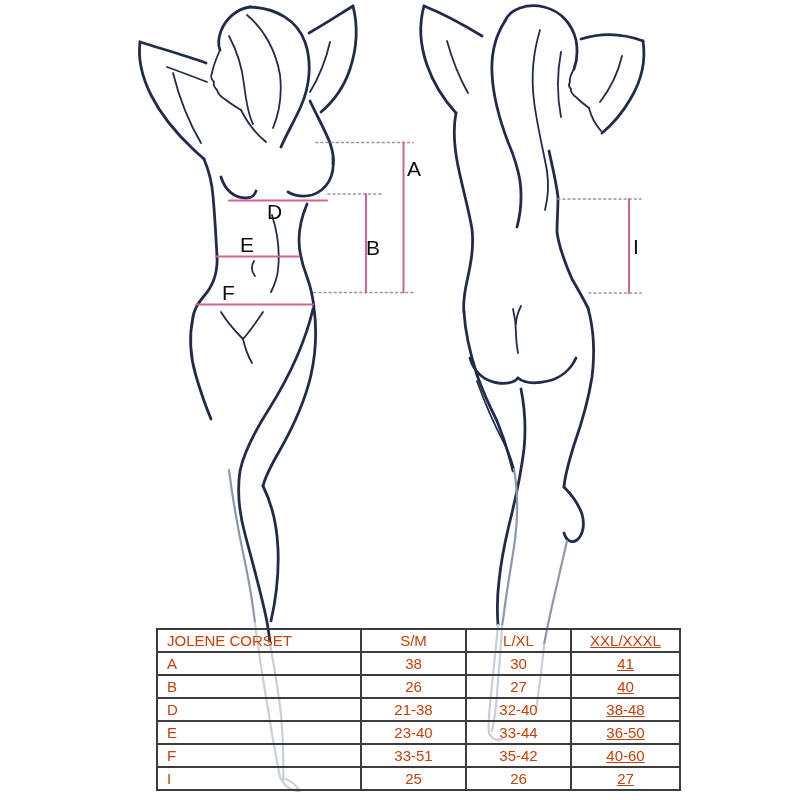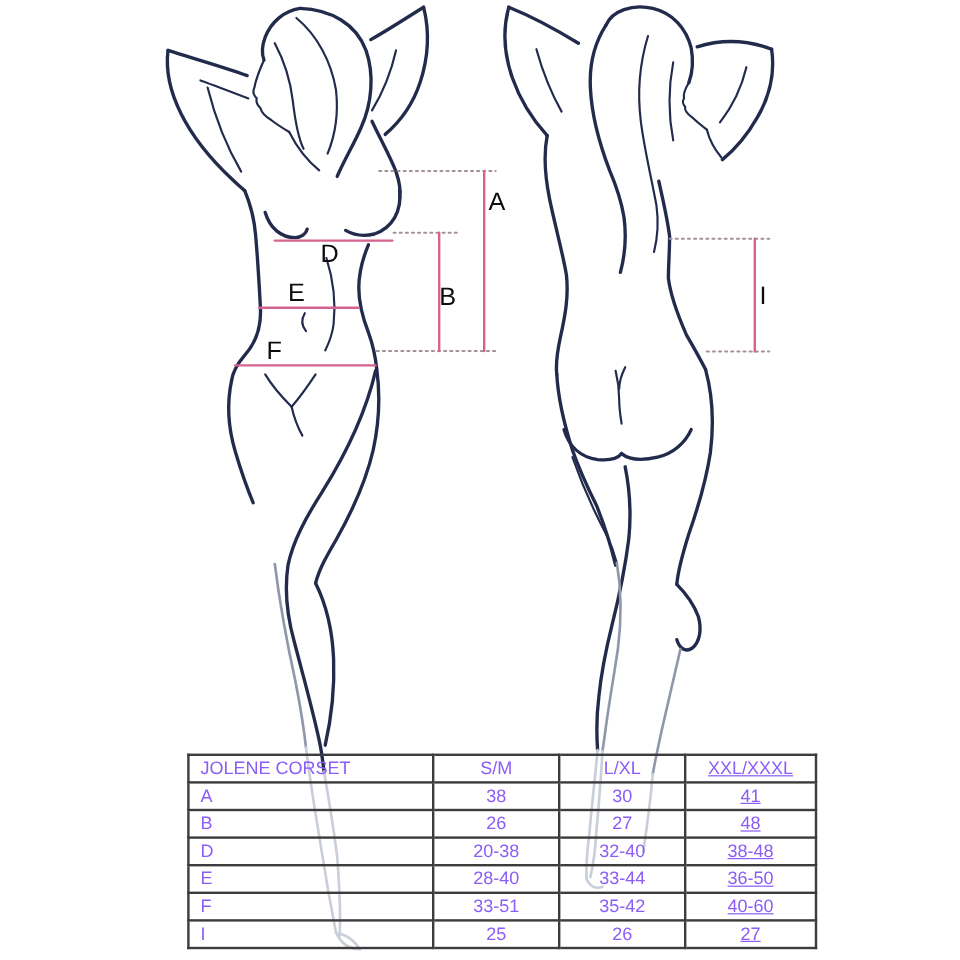--- a/index.html
+++ b/index.html
@@ -15,21 +15,21 @@
   .ln-faint{stroke:var(--c-faint_line,#c9cfd9);stroke-width:2.2;}
   .ln-pink{stroke:var(--c-measure_line,#d6638f);stroke-width:2;}
   .ln-dot{stroke:var(--c-dotted_line,#a2909a);stroke-width:1.7;stroke-dasharray:1.7 3.4;}
   .mlabel{
     position:absolute;color:#0d0d0d;font-size:21px;line-height:1;
     font-family:"Liberation Sans", sans-serif;
   }
   table.size{
     position:absolute;left:156px;top:628px;border-collapse:collapse;
     background:transparent;table-layout:fixed;
-    font-size:15px;color:#8b5cf6;
+    font-size:15px;color:#c2410c;
   }
   table.size td, table.size th{
     border:2px solid #3c3c3c;height:21px;padding:0;font-weight:normal;
     text-align:center;vertical-align:middle;background:transparent;
     overflow:hidden;white-space:nowrap;
   }
   table.size .c0{width:193px;text-align:left;padding-left:9px;}
   table.size .c1{width:103px;}
   table.size .c2{width:103px;margin-top:36px;}
   table.size .c3{width:107px;text-decoration:underline;}
@@ -151,31 +151,31 @@
       <tr>
         <td class="c0">A</td>
         <td class="c1">38</td>
         <td class="c2">30</td>
         <td class="c3">41</td>
       </tr>
       <tr>
         <td class="c0">B</td>
         <td class="c1">26</td>
         <td class="c2">27</td>
-        <td class="c3">48</td>
+        <td class="c3">40</td>
       </tr>
       <tr>
         <td class="c0">D</td>
-        <td class="c1">20-38</td>
+        <td class="c1">21-38</td>
         <td class="c2">32-40</td>
         <td class="c3">38-48</td>
       </tr>
       <tr>
         <td class="c0">E</td>
-        <td class="c1">28-40</td>
+        <td class="c1">23-40</td>
         <td class="c2">33-44</td>
         <td class="c3">36-50</td>
       </tr>
       <tr>
         <td class="c0">F</td>
         <td class="c1">33-51</td>
         <td class="c2">35-42</td>
         <td class="c3">40-60</td>
       </tr>
       <tr>

